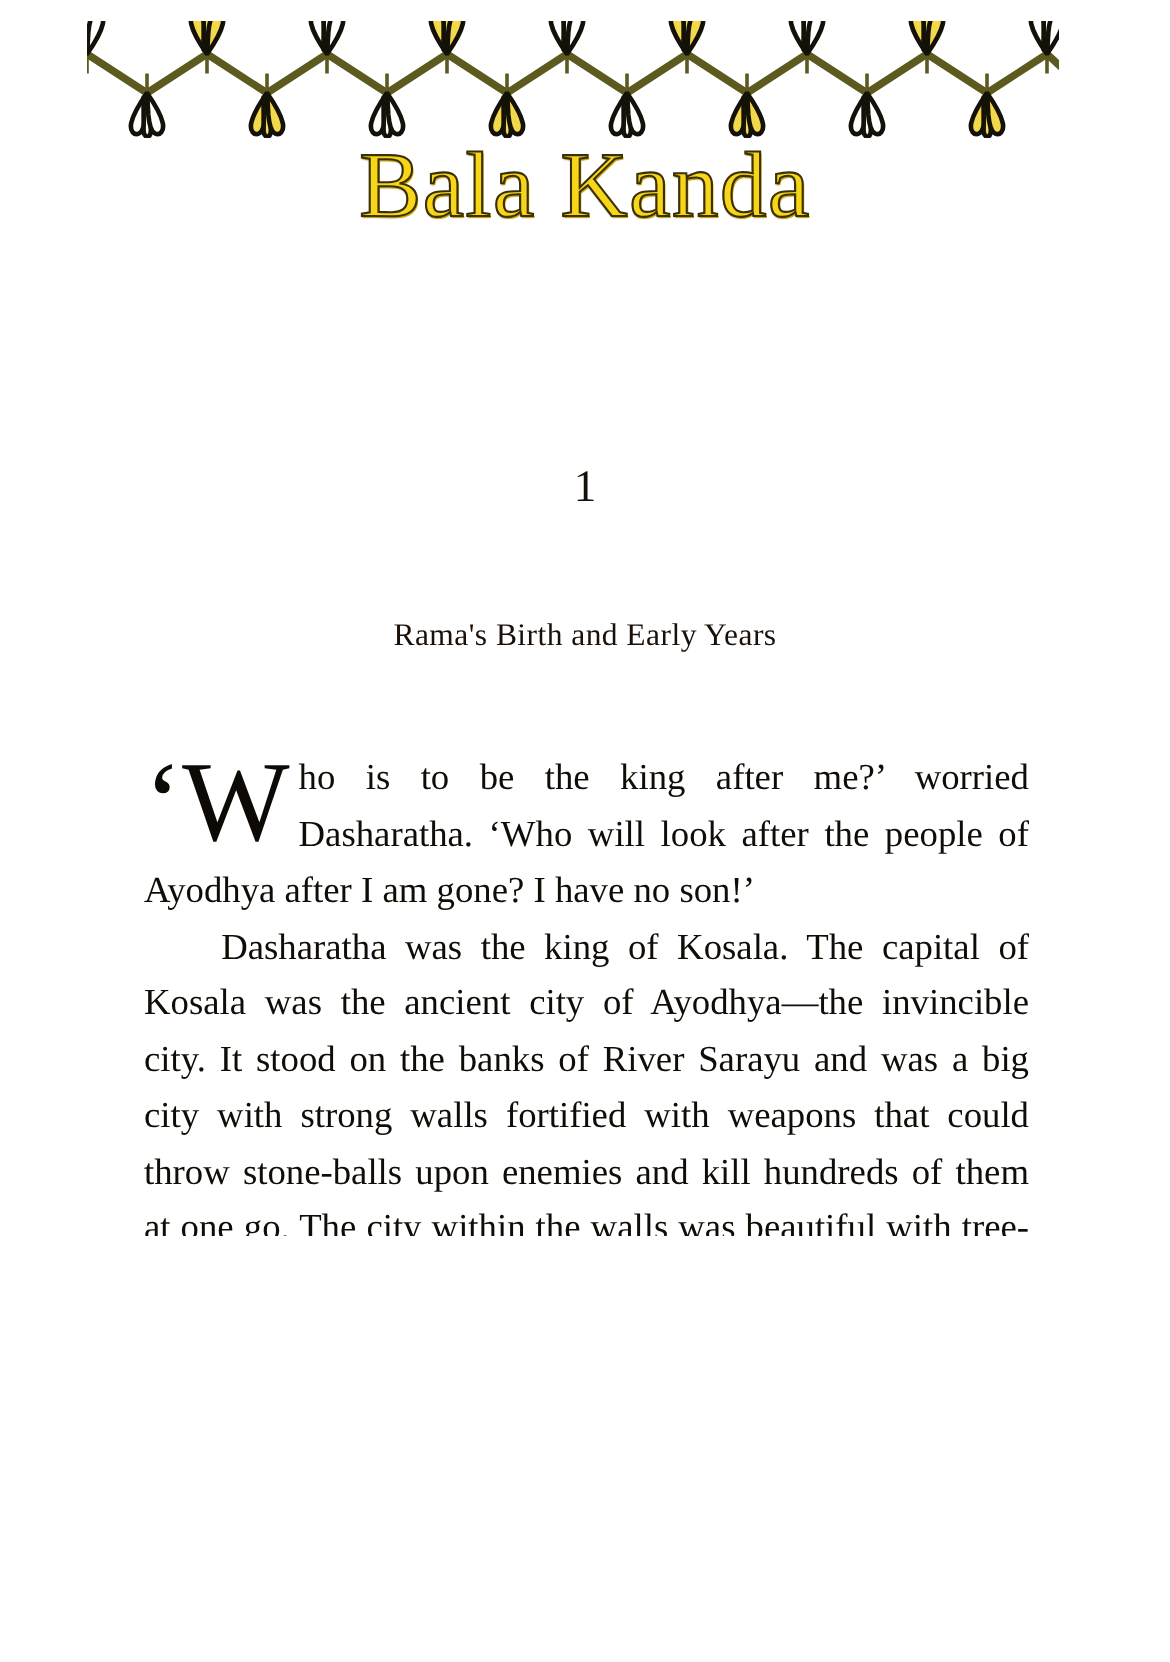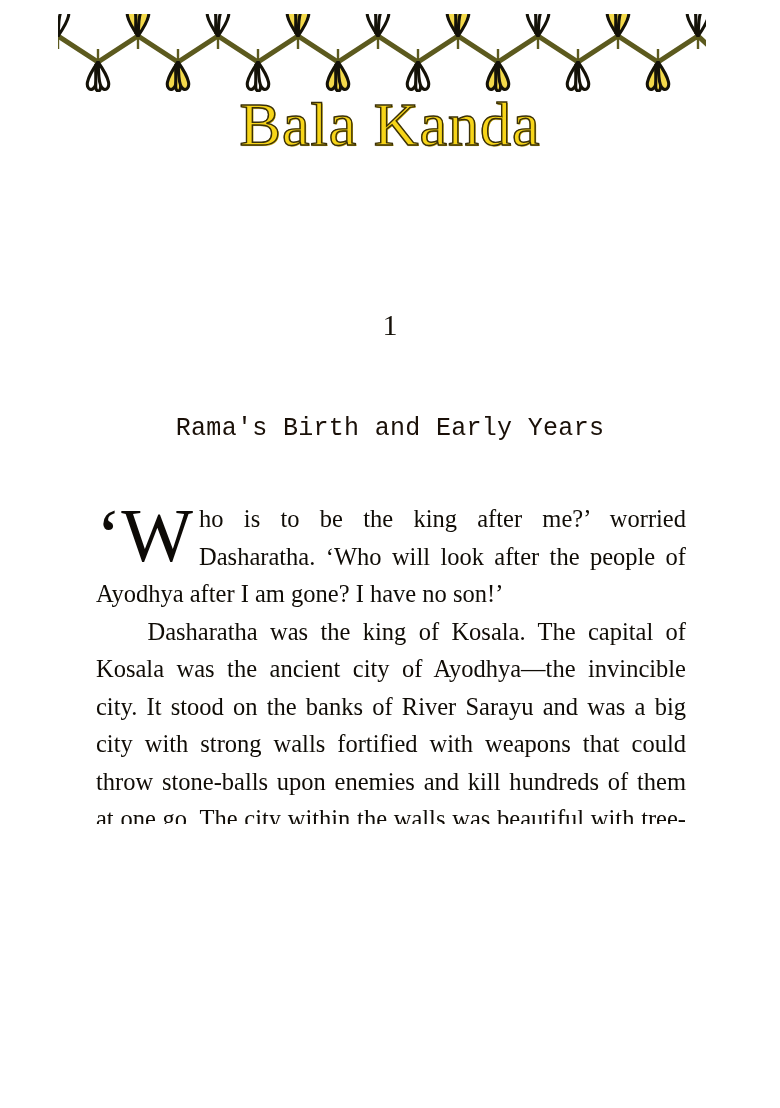--- a/index.html
+++ b/index.html
@@ -69,26 +69,26 @@
     font-family: "Liberation Serif", "DejaVu Serif", serif;
   }
 
   
   .chapter-heading {
     position: absolute;
     left: 0;
     right: 0;
     top: 398px;
     text-align: center;
-    font-size: 25px;
+    font-size: 21px;
     line-height: 1.1;
     font-weight: 400;
     letter-spacing: 0.3px;
     color: #1a1008;
-    font-family: Liberation Mono, monospace;
+    font-family: Liberation Serif, serif;
   }
 
   
   .body-copy {
     position: absolute;
     left: 96px;
     top: 500px;
     width: 590px;
     font-size: 24.5px;
     line-height: 37.5px;

